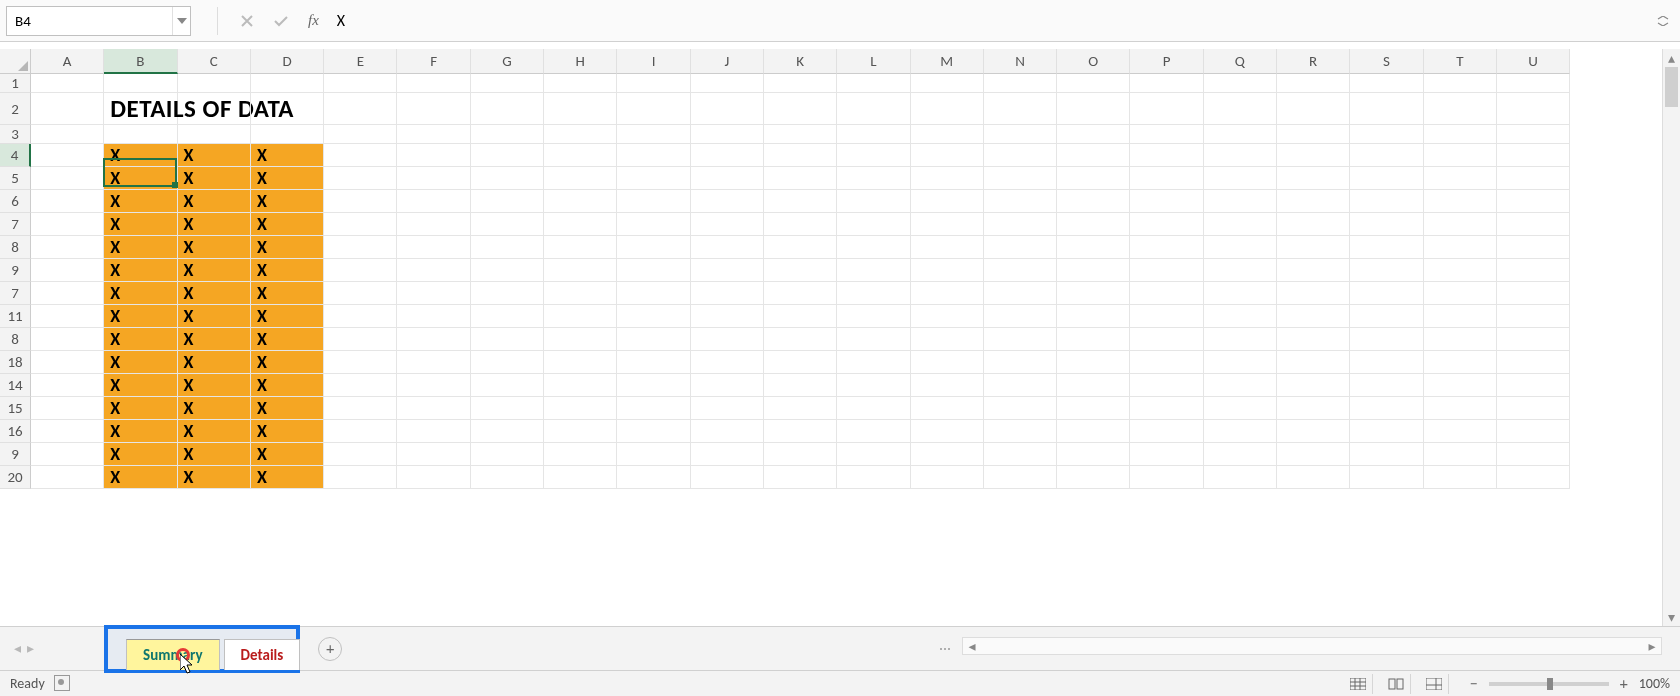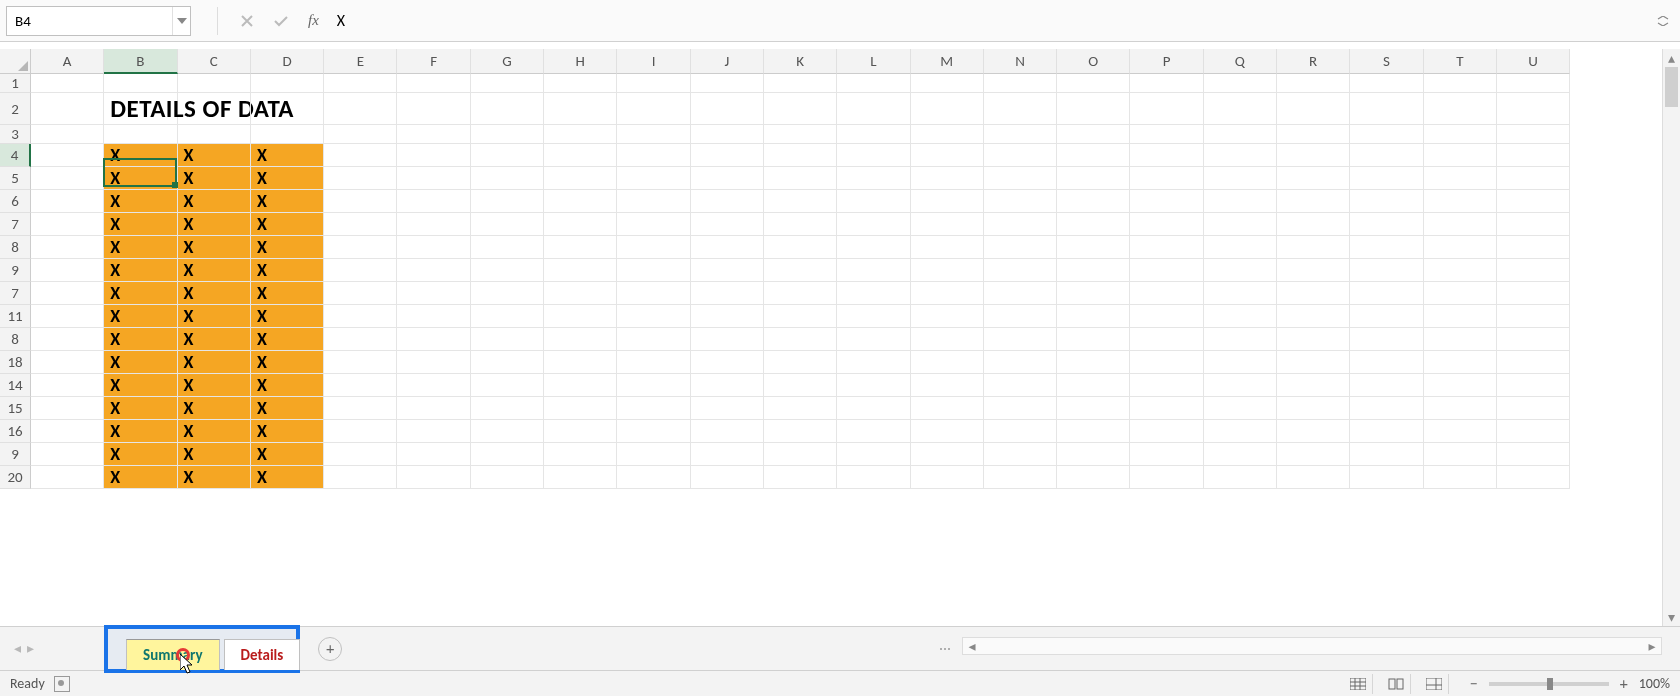--- a/index.html
+++ b/index.html
@@ -49,21 +49,21 @@
 .add-sheet { width:24px; height:24px; border:1px solid #c0c0c0; border-radius:50%; display:flex; align-items:center; justify-content:center; margin-left:14px; color:#666; font-size:16px; align-self:center; }
 .tabs-split { position:absolute; left:940px; top:12px; height:20px; display:flex; align-items:center; gap:2px; }
 .tabs-split .dot { width:2px; height:2px; background:#999; border-radius:50%; }
 .hscroll { position:absolute; right:18px; left:962px; top:10px; height:18px; background:#fafafa; border:1px solid #ddd; display:flex; align-items:center; }
 .hscroll .harrow { width:18px; text-align:center; color:#888; }
 .hscroll .htrack { flex:1; position:relative; }
 .hscroll .hthumb { position:absolute; left:0; top:1px; bottom:1px; width:520px; background:#cfcfcf; }
 
 
 .status-bar { position:absolute; bottom:0; left:0; right:0; height:26px; background:#f3f3f3; border-top:1px solid #d0d0d0; display:flex; align-items:center; padding:0 10px; font-size:14px; color:#555; }
-.status-left { display:flex; align-items:flex-end; gap:9px; }
+.status-left { display:flex; align-items:flex-start; gap:9px; }
 .macro-icon { width:16px; height:16px; border:1px solid #999; display:inline-block; position:relative; }
 .macro-icon::after { content:""; position:absolute; left:3px; top:3px; width:6px; height:6px; background:#999; border-radius:50%; }
 .status-right { margin-left:auto; display:flex; align-items:center; gap:10px; }
 .view-btn { width:28px; height:20px; display:flex; align-items:center; justify-content:center; border-right:1px solid #d6d6d6; color:#666; }
 .view-btn:last-of-type { border-right:none; }
 .zoom { display:flex; align-items:center; gap:8px; margin-left:8px; }
 .zoom-track { width:120px; height:4px; background:#d0d0d0; position:relative; }
 .zoom-thumb { position:absolute; left:58px; top:-4px; width:6px; height:12px; background:#888; }
 .zoom-btn { color:#666; font-size:16px; width:14px; text-align:center; }
 .cursor-overlay { position:absolute; left:176px; bottom:48px; z-index:10; pointer-events:none; }

